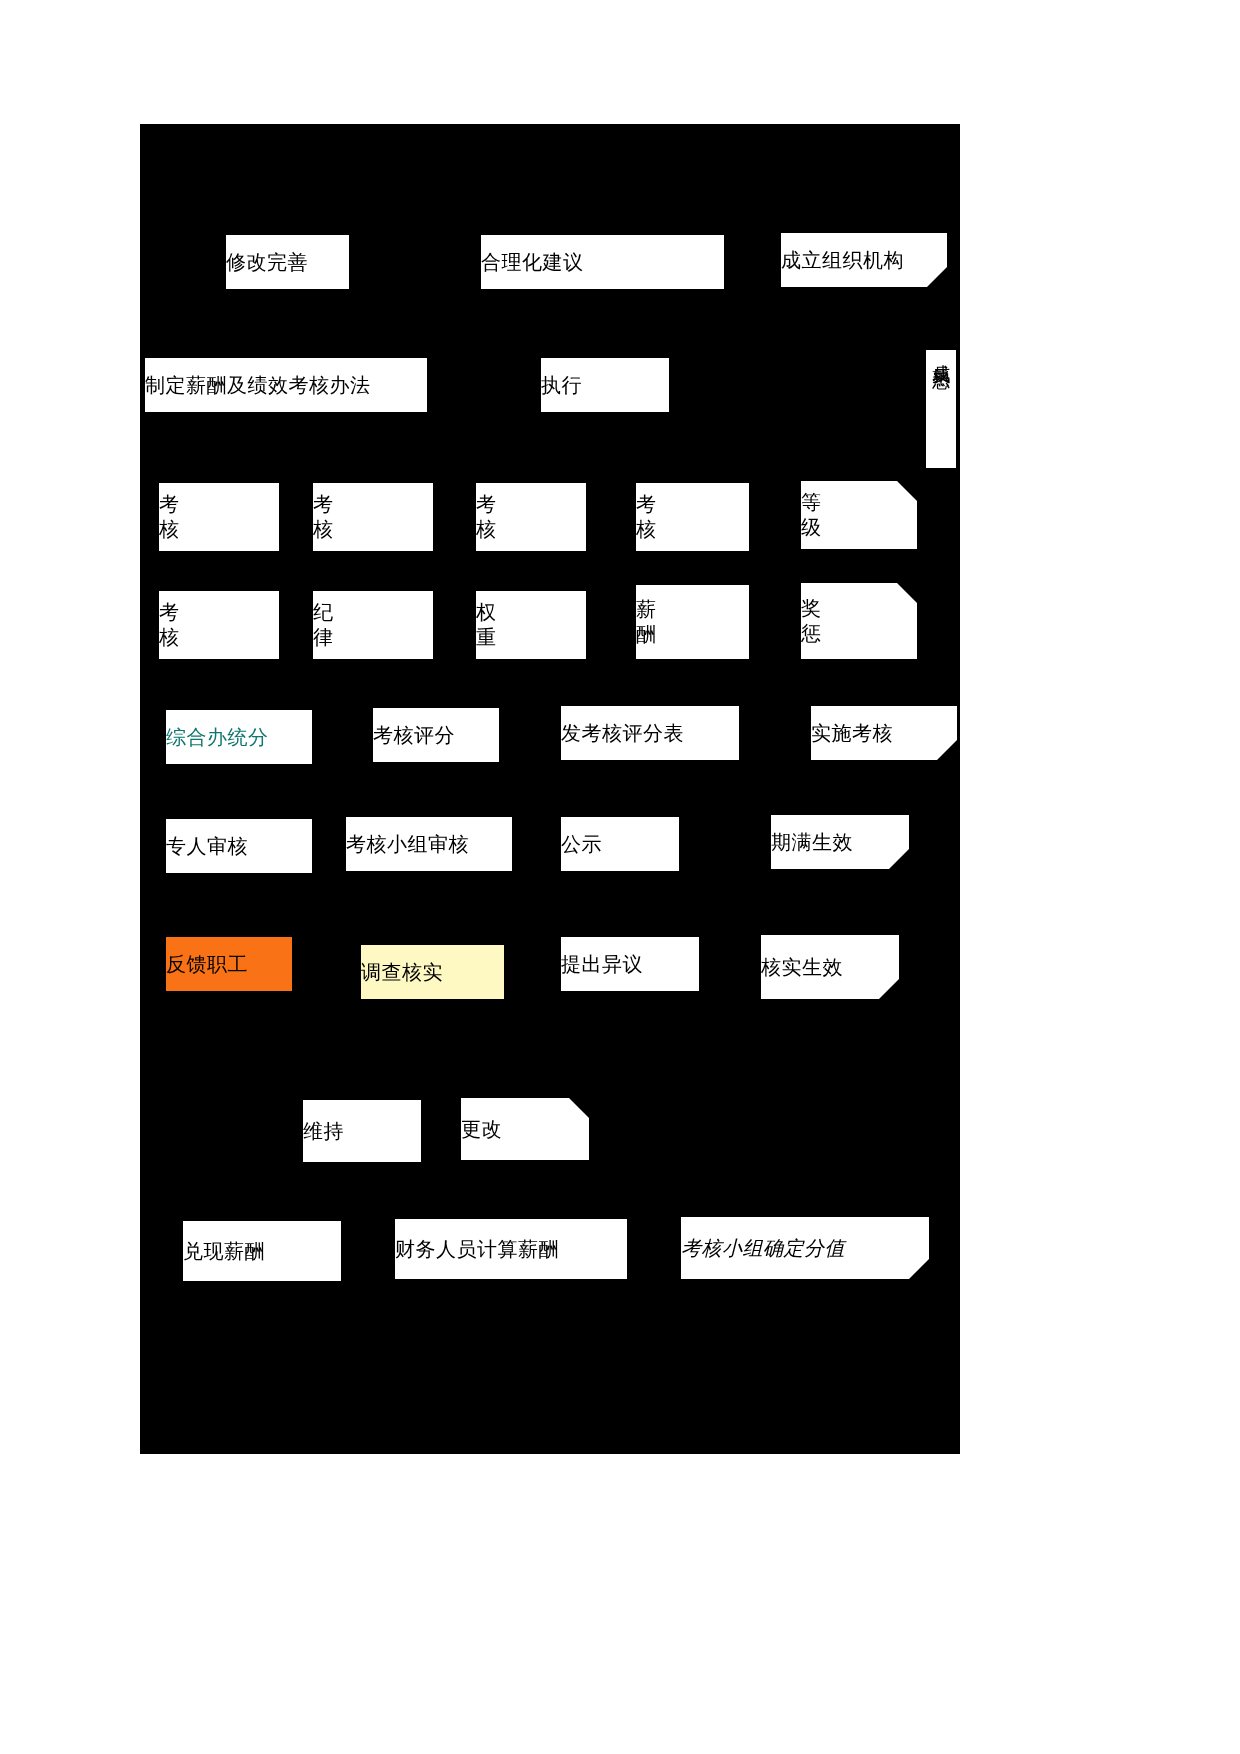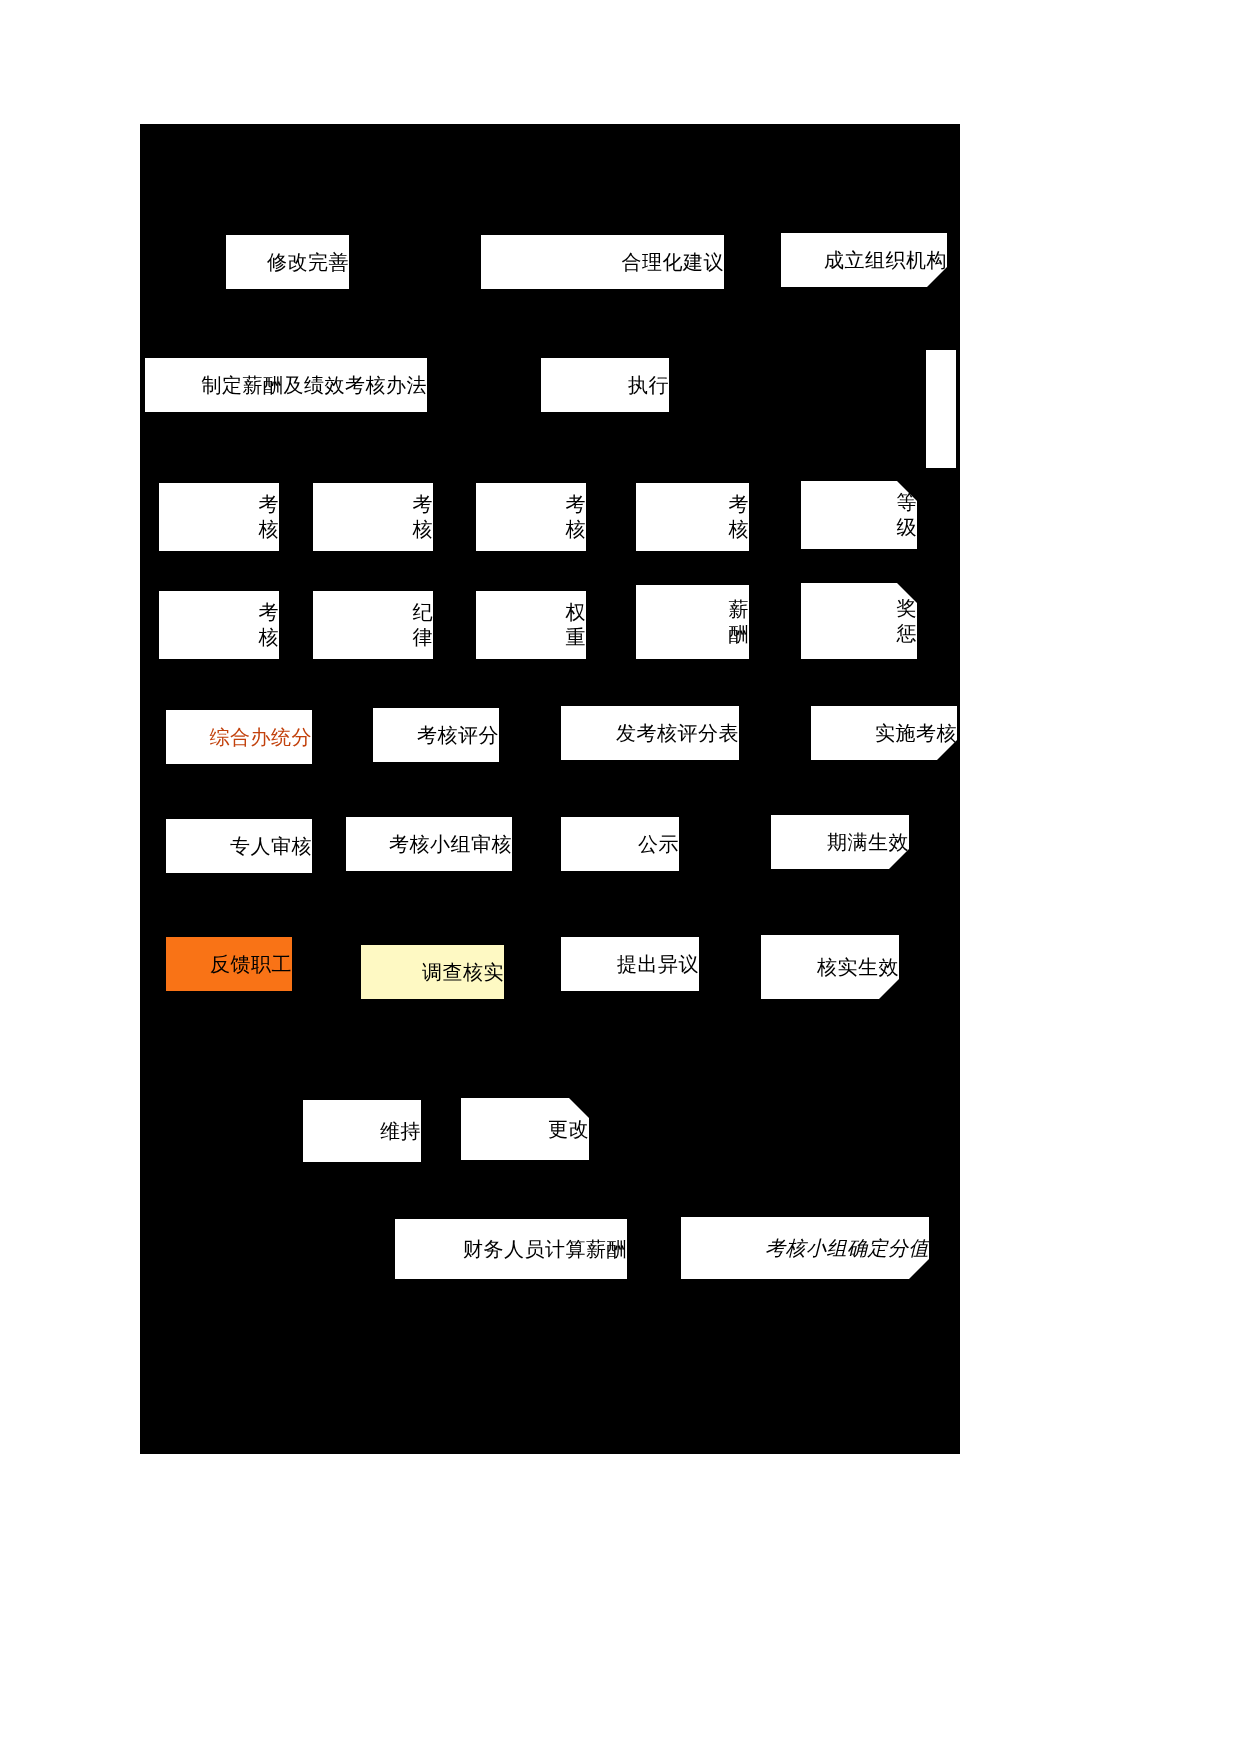--- a/index.html
+++ b/index.html
@@ -23,21 +23,21 @@
     background: #000000;
   }
   .node {
     position: absolute;
     background: #ffffff;
     color: #000000;
     border: 1px solid #000000;
     box-sizing: border-box;
     display: flex;
     align-items: center;
-    justify-content: flex-end;
+    justify-content: flex-start;
     text-align: center;
     font-size: 20px;
     line-height: 1.25;
     white-space: pre-line;
     letter-spacing: 0.5px;
   }
   .node.vert {
     writing-mode: vertical-rl;
     text-orientation: upright;
     letter-spacing: 2px;
@@ -87,29 +87,30 @@
     <div class="node" style="left: 18px; top: 466px; width: 122px; height: 70px; background: rgb(255, 255, 255); color: rgb(0, 0, 0);"><span>考
 核</span></div>
     <div class="node" style="left: 172px; top: 466px; width: 122px; height: 70px; background: rgb(255, 255, 255); color: rgb(0, 0, 0);"><span>纪
 律</span></div>
     <div class="node" style="left: 335px; top: 466px; width: 112px; height: 70px; background: rgb(255, 255, 255); color: rgb(0, 0, 0);"><span>权
 重</span></div>
     <div class="node" style="left: 495px; top: 460px; width: 115px; height: 76px; background: rgb(255, 255, 255); color: rgb(0, 0, 0);"><span>薪
 酬</span></div>
     <div class="node tag-tr" style="left: 660px; top: 458px; width: 118px; height: 78px; background: rgb(255, 255, 255); color: rgb(0, 0, 0);"><span>奖
 惩</span></div>
-    <div class="node" style="left: 25px; top: 585px; width: 148px; height: 56px; background: rgb(255, 255, 255); color: #c2410c;"><span>综合办统分</span></div>
+    <div class="node" style="left: 25px; top: 585px; width: 148px; height: 56px; background: rgb(255, 255, 255); color: #0f766e;"><span>综合办统分</span></div>
     <div class="node" style="left: 232px; top: 583px; width: 128px; height: 56px; background: rgb(255, 255, 255); color: rgb(0, 0, 0);"><span>考核评分</span></div>
     <div class="node" style="left: 420px; top: 581px; width: 180px; height: 56px; background: rgb(255, 255, 255); color: rgb(0, 0, 0);"><span>发考核评分表</span></div>
     <div class="node tag-br" style="left: 670px; top: 581px; width: 148px; height: 56px; background: rgb(255, 255, 255); color: rgb(0, 0, 0);"><span>实施考核</span></div>
     <div class="node" style="left: 25px; top: 694px; width: 148px; height: 56px; background: rgb(255, 255, 255); color: rgb(0, 0, 0);"><span>专人审核</span></div>
     <div class="node" style="left: 205px; top: 692px; width: 168px; height: 56px; background: rgb(255, 255, 255); color: rgb(0, 0, 0);"><span>考核小组审核</span></div>
     <div class="node" style="left: 420px; top: 692px; width: 120px; height: 56px; background: rgb(255, 255, 255); color: rgb(0, 0, 0);"><span>公示</span></div>
     <div class="node tag-br" style="left: 630px; top: 690px; width: 140px; height: 56px; background: rgb(255, 255, 255); color: rgb(0, 0, 0);"><span>期满生效</span></div>
     <div class="node" style="left: 25px; top: 812px; width: 128px; height: 56px; background: #f97316; color: rgb(0, 0, 0);"><span>反馈职工</span></div>
     <div class="node" style="left: 220px; top: 820px; width: 145px; height: 56px; background: #fef9c3; color: rgb(0, 0, 0);"><span>调查核实</span></div>
     <div class="node" style="left: 420px; top: 812px; width: 140px; height: 56px; background: rgb(255, 255, 255); color: rgb(0, 0, 0);"><span>提出异议</span></div>
     <div class="node tag-br" style="left: 620px; top: 810px; width: 140px; height: 66px; background: rgb(255, 255, 255); color: rgb(0, 0, 0);"><span>核实生效</span></div>
     <div class="node" style="left: 162px; top: 975px; width: 120px; height: 64px; background: rgb(255, 255, 255); color: rgb(0, 0, 0);"><span>维持</span></div>
     <div class="node tag-tr" style="left: 320px; top: 973px; width: 130px; height: 64px; background: rgb(255, 255, 255); color: rgb(0, 0, 0);"><span>更改</span></div>
+    <div class="node" style="left: 42px; top: 1096px; width: 160px; height: 62px; background: rgb(255, 255, 255); color: rgb(0, 0, 0);"><span>兑现薪酬</span></div>
     <div class="node" style="left: 254px; top: 1094px; width: 234px; height: 62px; background: rgb(255, 255, 255); color: rgb(0, 0, 0);"><span>财务人员计算薪酬</span></div>
     <div class="node tag-br" style="left: 540px; top: 1092px; width: 250px; height: 64px; background: rgb(255, 255, 255); color: rgb(0, 0, 0); font-style: italic;"><span>考核小组确定分值</span></div>
   </div>
 
 </body></html>

